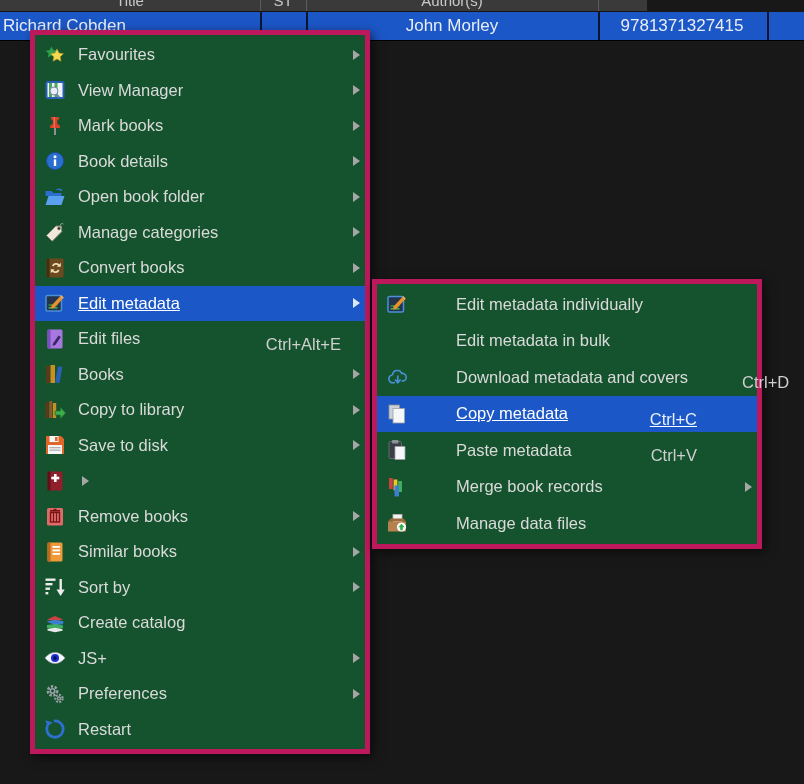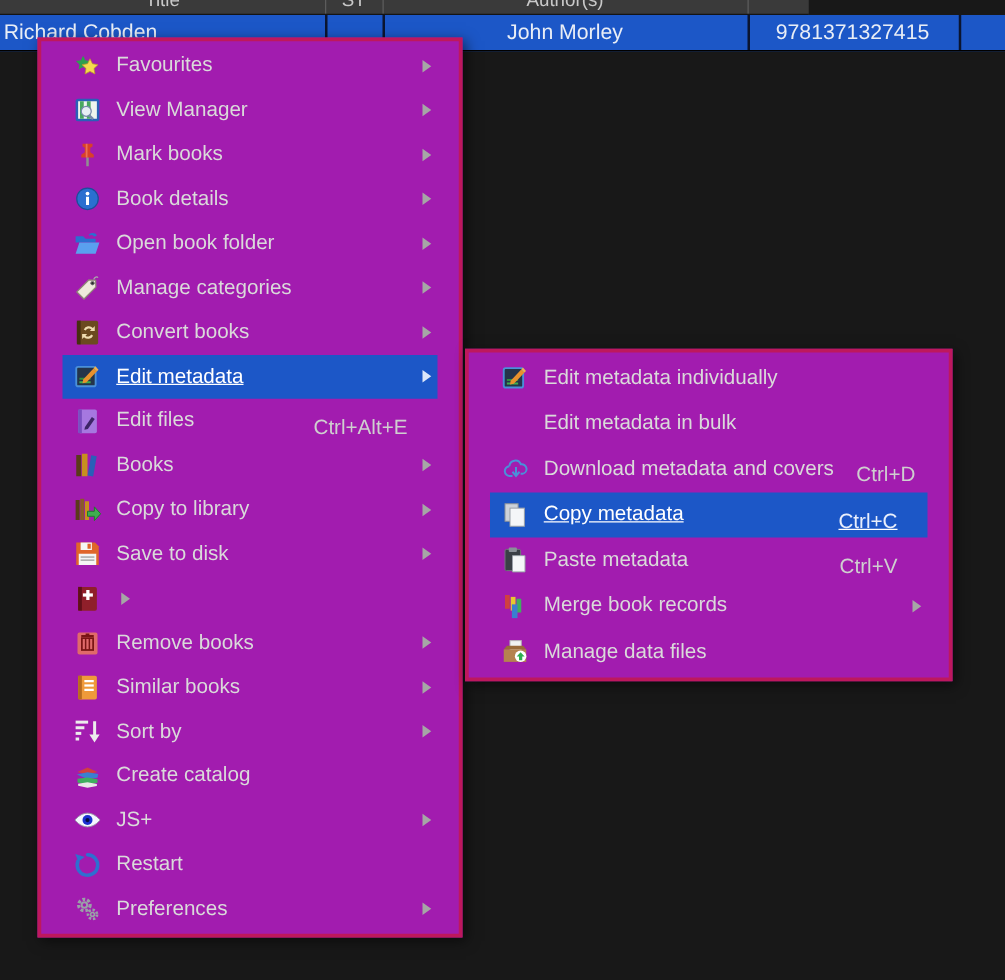--- a/index.html
+++ b/index.html
@@ -29,33 +29,33 @@
   }
   .row-div { position:absolute; top:0; bottom:0; width:2px; background:#0b1530; }
   .cell-text {
     position:absolute; top:50%; transform:translate(-50%,-50%);
     font-size:17px; color:#e9eef6; white-space:nowrap;
   }
   .cell-text.left { transform:translateY(-50%); }
 
   
   .menu {
-    position:absolute; background:#a21caf;
-    border:3px solid #be185d; padding:2px 17px;
+    position:absolute; background:#14532d;
+    border:5px solid #be185d; padding:2px 0;
     box-shadow:3px 3px 10px rgba(0,0,0,.55);
   }
   .main-menu { left:30px; top:30px; width:340px; }
   .sub-menu  { left:372px; top:279px; width:390px; }
 
   .mi {
     display:flex; align-items:center;
     height:35.5px; padding:0 5px 0 9px;
     font-size:16.5px; color:#dadada; white-space:nowrap; cursor:default;
   }
-  .sub-menu .mi { height:36.5px; }
+  .sub-menu .mi { height:36.5px;gap:36px; }
   .mi.sel { color:#ffffff;text-decoration:underline; }
 
   .mi-icon { width:22px; height:22px; margin-right:12px; flex:none; display:flex; align-items:center; justify-content:center; }
   .mi-icon svg { width:22px; height:22px; display:block; }
   .mi-label { flex:1 1 auto; }
   .mi-shortcut { margin:11px 8px 0 18px; color:#cfcfcf; }
   .mi.sel .mi-shortcut { color:#e9effc; }
   .mi-arrow { width:11px; flex:none; display:flex; justify-content:flex-end; }
   .mi-arrow.has-arrow::after {
     content:""; display:block; width:0; height:0;
@@ -300,41 +300,41 @@
           <circle cx="11" cy="11" r="4" fill="#1a2fd0"></circle>
           <circle cx="11" cy="11" r="1.7" fill="#070d45"></circle>
         </svg>
       </span>
       <span class="mi-label">JS+</span>
       <span class="mi-arrow has-arrow"></span>
     </div>
     <div class="mi">
       <span class="mi-icon">
         <svg viewBox="0 0 22 22">
-          <path d="M11 2.8a8.2 8.2 0 11-7.6 5" fill="none" stroke="#2e6fd0" stroke-width="2.8" stroke-linecap="round"></path>
-          <path d="M1.2 2.2l2.4 6 5.2-3.6z" fill="#2e6fd0"></path>
-        </svg>
-      </span>
-      <span class="mi-label">Restart</span>
-      <span class="mi-arrow"></span>
-    </div>
-    <div class="mi">
-      <span class="mi-icon">
-        <svg viewBox="0 0 22 22">
           <g fill="none" stroke="#9aa0a8">
             <circle cx="8.5" cy="8" r="4.6" stroke-width="2.6" stroke-dasharray="2.3 1.6"></circle>
             <circle cx="8.5" cy="8" r="2.2" stroke-width="1.6"></circle>
             <circle cx="15" cy="15.5" r="3.6" stroke-width="2.2" stroke-dasharray="1.9 1.4"></circle>
             <circle cx="15" cy="15.5" r="1.5" stroke-width="1.3"></circle>
           </g>
         </svg>
       </span>
       <span class="mi-label">Preferences</span>
       <span class="mi-arrow has-arrow"></span>
     </div>
+    <div class="mi">
+      <span class="mi-icon">
+        <svg viewBox="0 0 22 22">
+          <path d="M11 2.8a8.2 8.2 0 11-7.6 5" fill="none" stroke="#2e6fd0" stroke-width="2.8" stroke-linecap="round"></path>
+          <path d="M1.2 2.2l2.4 6 5.2-3.6z" fill="#2e6fd0"></path>
+        </svg>
+      </span>
+      <span class="mi-label">Restart</span>
+      <span class="mi-arrow"></span>
+    </div>
   </div>
 <div class="menu sub-menu" id="subMenu">
     <div class="mi">
       <span class="mi-icon">
         <svg viewBox="0 0 22 22">
           <rect x="2" y="3.5" width="15.5" height="15.5" rx="1.5" fill="#24344a" stroke="#4a90d9" stroke-width="1.5"></rect>
           <rect x="4.5" y="15" width="9" height="1.6" fill="#3fae4f"></rect>
           <rect x="4.5" y="12.2" width="9" height="1.6" fill="#2e8f3f"></rect>
           <path d="M7.5 13.5L16 4.5l2.6 2.4-8.5 9-3.1.7z" fill="#e8912d"></path>
           <path d="M16 4.5l2.6 2.4 1.2-1.2L17.3 3z" fill="#f0b050"></path>

